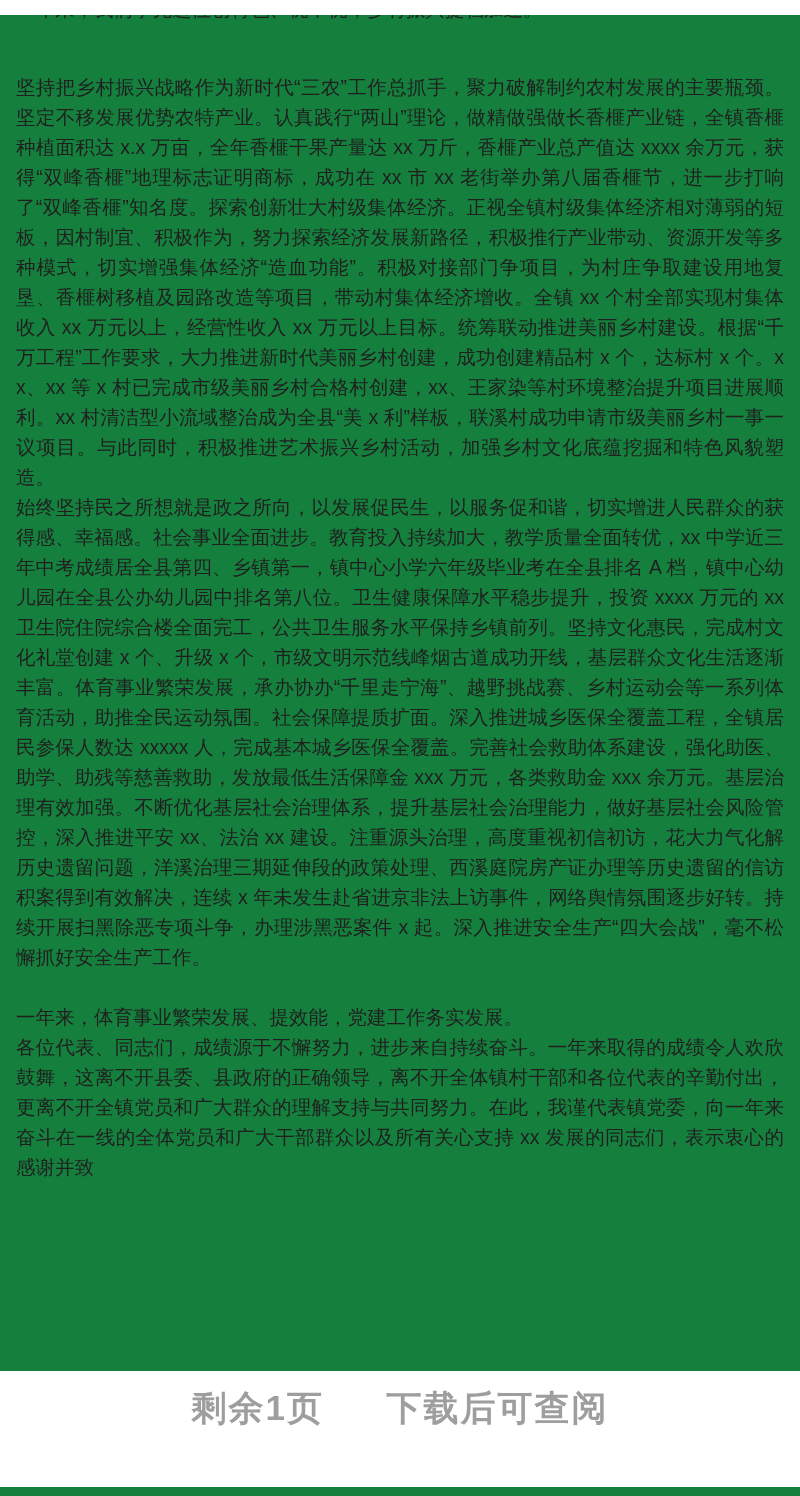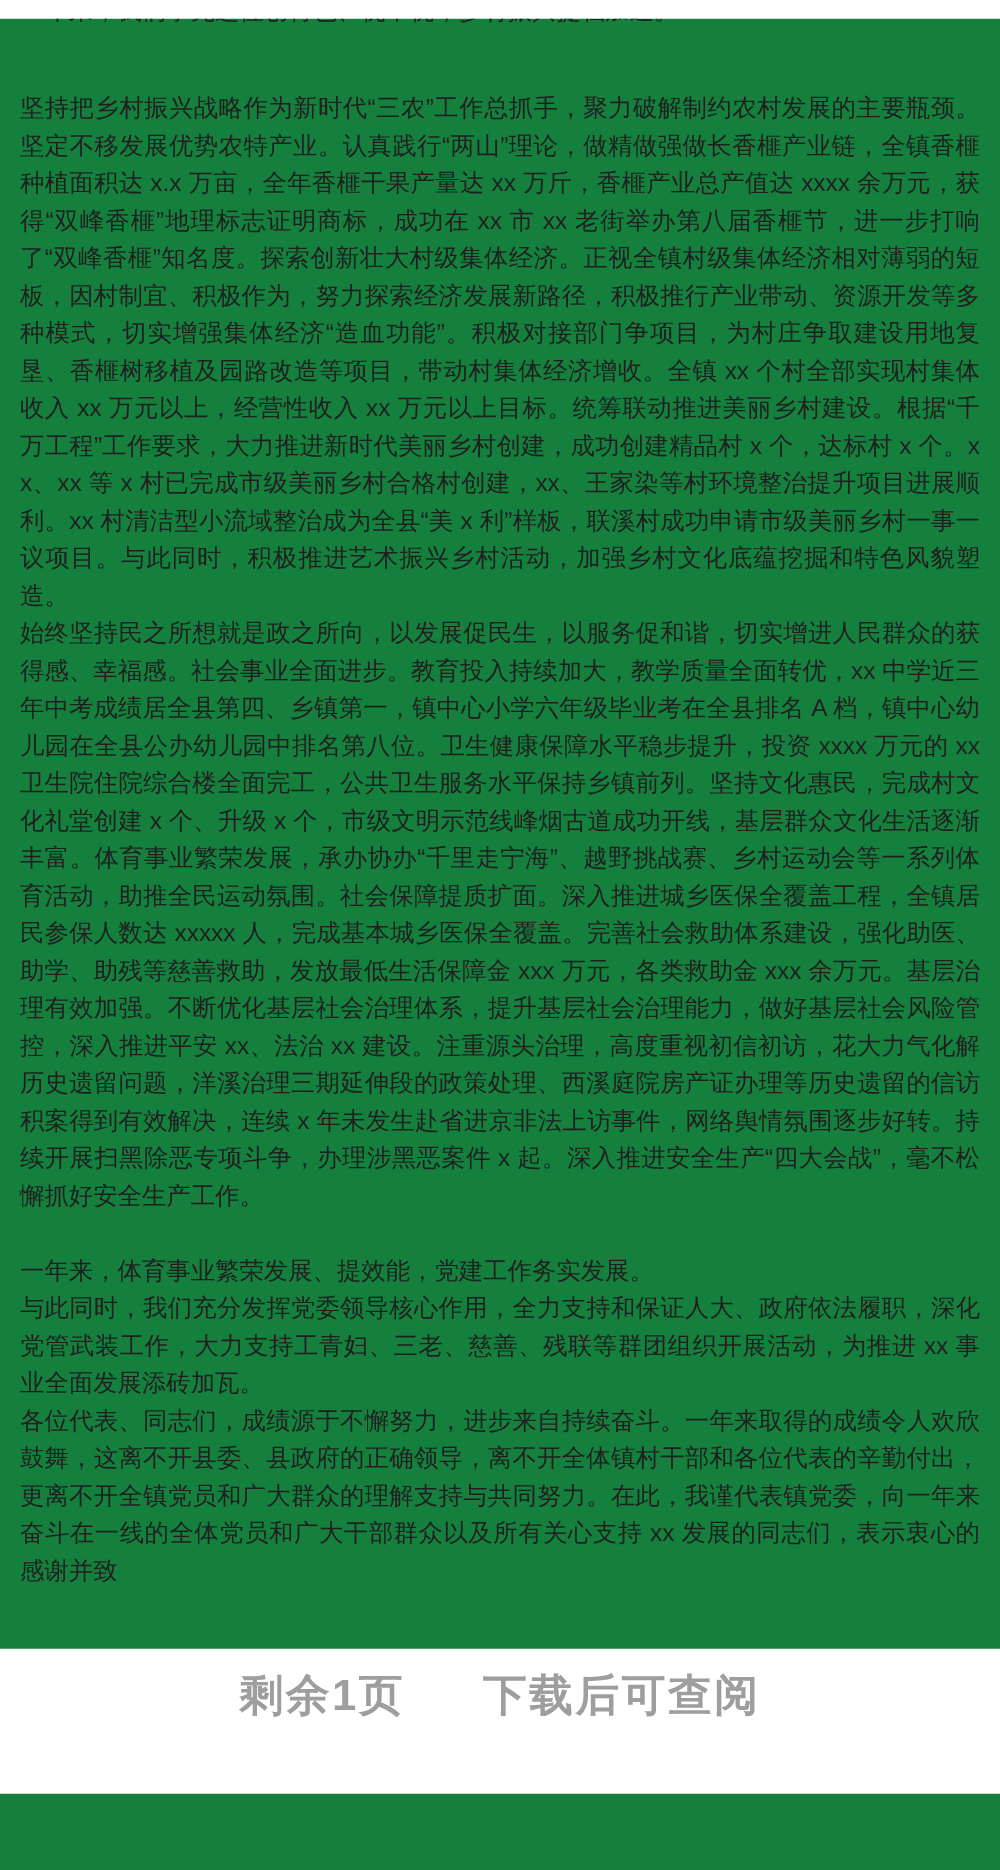--- a/index.html
+++ b/index.html
@@ -28,21 +28,21 @@
     text-justify: inter-ideograph;
     word-break: break-all;
   }
   .para { margin: 0; }
   .para.clipped-top { margin-top: -21px; }
   .para.first-full { margin-top: 48px; }
   .para.section-gap { margin-top: 30px; }
   .preview-footer {
     position: absolute;
     left: 0;
-    top: 1304px;
+    top: 1356px;
     width: 800px;
     height: 116px;
     background: #ffffff;
     text-align: center;
     padding-top: 14px;
     box-sizing: border-box;
   }
   .preview-footer .chunk {
     color: #9e9e9e;
     font-size: 35px;
@@ -62,21 +62,20 @@
     <p class="para clipped-top">一年来，我们争先进位创特色、优中优，乡村振兴提档加速。</p>
 
     <p class="para first-full">坚持把乡村振兴战略作为新时代“三农”工作总抓手，聚力破解制约农村发展的主要瓶颈。坚定不移发展优势农特产业。认真践行“两山”理论，做精做强做长香榧产业链，全镇香榧种植面积达 x.x 万亩，全年香榧干果产量达 xx 万斤，香榧产业总产值达 xxxx 余万元，获得“双峰香榧”地理标志证明商标，成功在 xx 市 xx 老街举办第八届香榧节，进一步打响了“双峰香榧”知名度。探索创新壮大村级集体经济。正视全镇村级集体经济相对薄弱的短板，因村制宜、积极作为，努力探索经济发展新路径，积极推行产业带动、资源开发等多种模式，切实增强集体经济“造血功能”。积极对接部门争项目，为村庄争取建设用地复垦、香榧树移植及园路改造等项目，带动村集体经济增收。全镇 xx 个村全部实现村集体收入 xx 万元以上，经营性收入 xx 万元以上目标。统筹联动推进美丽乡村建设。根据“千万工程”工作要求，大力推进新时代美丽乡村创建，成功创建精品村 x 个，达标村 x 个。xx、xx 等 x 村已完成市级美丽乡村合格村创建，xx、王家染等村环境整治提升项目进展顺利。xx 村清洁型小流域整治成为全县“美 x 利”样板，联溪村成功申请市级美丽乡村一事一议项目。与此同时，积极推进艺术振兴乡村活动，加强乡村文化底蕴挖掘和特色风貌塑造。</p>
 
 
     <p class="para">始终坚持民之所想就是政之所向，以发展促民生，以服务促和谐，切实增进人民群众的获得感、幸福感。社会事业全面进步。教育投入持续加大，教学质量全面转优，xx 中学近三年中考成绩居全县第四、乡镇第一，镇中心小学六年级毕业考在全县排名 A 档，镇中心幼儿园在全县公办幼儿园中排名第八位。卫生健康保障水平稳步提升，投资 xxxx 万元的 xx 卫生院住院综合楼全面完工，公共卫生服务水平保持乡镇前列。坚持文化惠民，完成村文化礼堂创建 x 个、升级 x 个，市级文明示范线峰烟古道成功开线，基层群众文化生活逐渐丰富。体育事业繁荣发展，承办协办“千里走宁海”、越野挑战赛、乡村运动会等一系列体育活动，助推全民运动氛围。社会保障提质扩面。深入推进城乡医保全覆盖工程，全镇居民参保人数达 xxxxx 人，完成基本城乡医保全覆盖。完善社会救助体系建设，强化助医、助学、助残等慈善救助，发放最低生活保障金 xxx 万元，各类救助金 xxx 余万元。基层治理有效加强。不断优化基层社会治理体系，提升基层社会治理能力，做好基层社会风险管控，深入推进平安 xx、法治 xx 建设。注重源头治理，高度重视初信初访，花大力气化解历史遗留问题，洋溪治理三期延伸段的政策处理、西溪庭院房产证办理等历史遗留的信访积案得到有效解决，连续 x 年未发生赴省进京非法上访事件，网络舆情氛围逐步好转。持续开展扫黑除恶专项斗争，办理涉黑恶案件 x 起。深入推进安全生产“四大会战”，毫不松懈抓好安全生产工作。</p>
 
     <p class="para section-gap">一年来，体育事业繁荣发展、提效能，党建工作务实发展。</p>
 
 
-    <p class="para">与此同时，我们充分发挥党委领导核心作用，全力支持和保证人大、政府依法履职，深化党管武装工作，大力支持工青妇、三老、慈善、残联等群团组织开展活动，为推进 xx 事业全面发展添砖加瓦。</p>
 
     <p class="para">各位代表、同志们，成绩源于不懈努力，进步来自持续奋斗。一年来取得的成绩令人欢欣鼓舞，这离不开县委、县政府的正确领导，离不开全体镇村干部和各位代表的辛勤付出，更离不开全镇党员和广大群众的理解支持与共同努力。在此，我谨代表镇党委，向一年来奋斗在一线的全体党员和广大干部群众以及所有关心支持 xx 发展的同志们，表示衷心的感谢并致</p>
 
   </div>
 
   <div class="preview-footer">
     <span class="chunk">剩余1页</span>
     <span class="chunk">下载后可查阅</span>
   </div>
 

